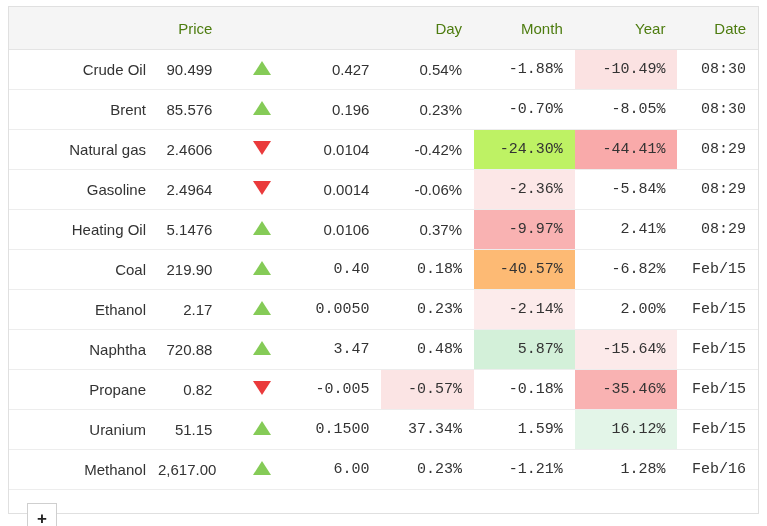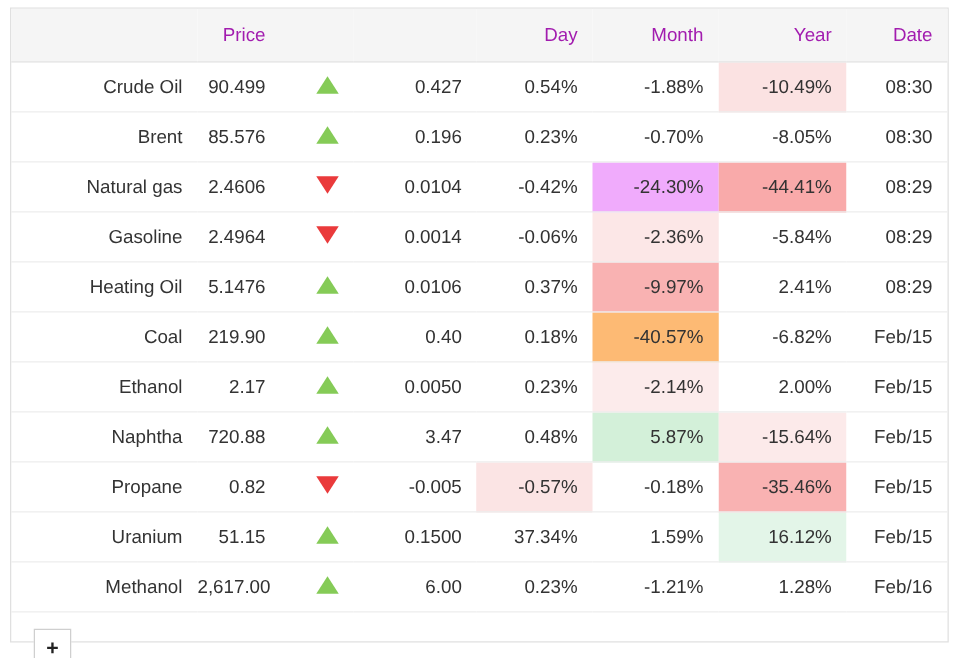--- a/index.html
+++ b/index.html
@@ -27,21 +27,21 @@
     border-collapse: collapse;
     width: 100%;
     table-layout: fixed;
   }
 
   table.quote-table thead th {
     background: #f5f5f5;
     height: 42px;
     font-weight: normal;
     font-size: 15px;
-    color: #a21caf;
+    color: #4d7c0f;
     border-bottom: 1px solid #e4e4e4;
     padding: 0 12px 0 0;
     text-align: right;
     vertical-align: middle;
   }
 
   table.quote-table tbody td {
     height: 39px;
     font-size: 15px;
     color: #333333;
@@ -85,21 +85,21 @@
     border-bottom: 14px solid #85cb57;
   }
   .arrow.down {
     border-left: 9px solid transparent;
     border-right: 9px solid transparent;
     border-top: 14px solid #ea3a3b;
   }
 
   .txt-up   { color: #2f7a33; }
   .txt-down { color: #9c2a2a; }
-  .txt-flat { color: #3b4148; }
+  .txt-flat { color: #3b4148; font-family: Liberation Mono, monospace; }
 
   tfoot td {
     height: 56px;
     border-bottom: none;
     padding: 0 0 0 18px;
     text-align: left;
   }
 
   .add-button {
     display: inline-flex;
@@ -165,21 +165,21 @@
           <td class="txt-flat">-0.70%</td>
           <td class="txt-flat">-8.05%</td>
           <td class="txt-flat">08:30</td>
         </tr>
         <tr>
           <td class="name-cell">Natural gas</td>
           <td>2.4606</td>
           <td class="arrow-cell"><span class="arrow down"></span></td>
           <td class="txt-down">0.0104</td>
           <td class="txt-down">-0.42%</td>
-          <td class="txt-flat" style="background: #f0abfc;">-24.30%</td>
+          <td class="txt-flat" style="background: #bef264;">-24.30%</td>
           <td class="txt-flat" style="background: rgb(249, 170, 170);">-44.41%</td>
           <td class="txt-flat">08:29</td>
         </tr>
         <tr>
           <td class="name-cell">Gasoline</td>
           <td>2.4964</td>
           <td class="arrow-cell"><span class="arrow down"></span></td>
           <td class="txt-down">0.0014</td>
           <td class="txt-down">-0.06%</td>
           <td class="txt-flat" style="background: rgb(252, 231, 231);">-2.36%</td>

